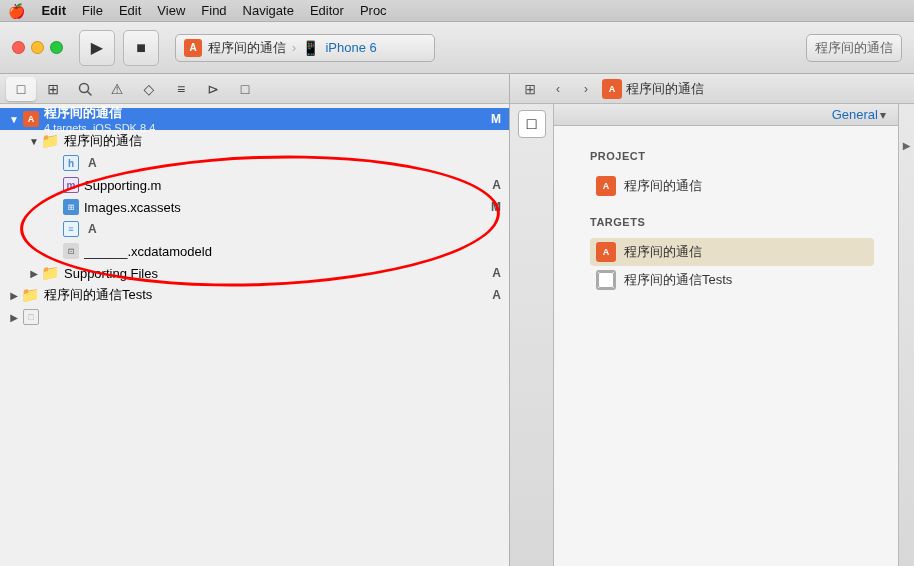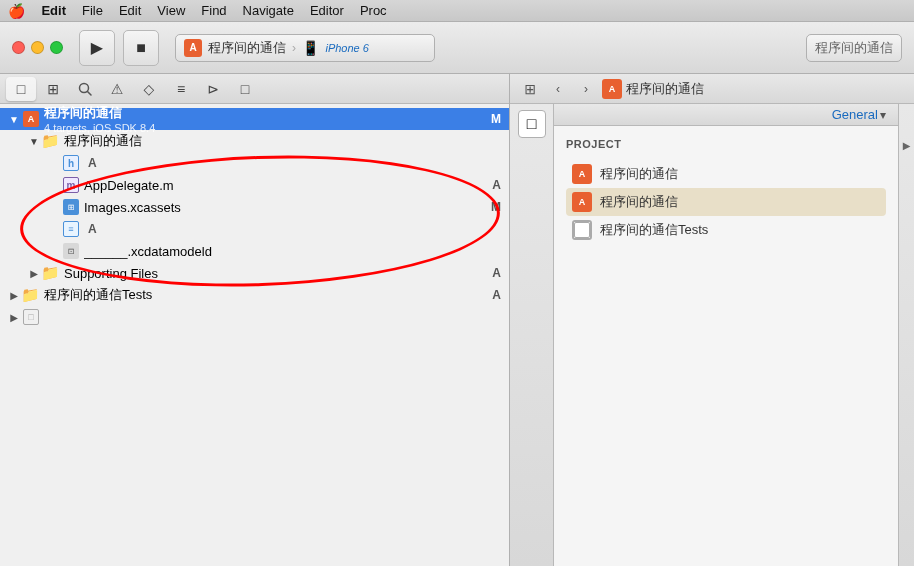--- a/index.html
+++ b/index.html
@@ -103,24 +103,23 @@
       color: #333;
     }
     .scheme-separator {
       color: #aaa;
       font-size: 12px;
     }
     .iphone-icon {
       font-size: 14px;
     }
     .scheme-name {
-      font-size: 11px;
+      font-size: 13px;
       color: #1a6bbf;
       font-weight: 500;
-      font-style: italic;
     }
 
     .toolbar-right {
       margin-left: auto;
       display: flex;
       align-items: center;
       background: linear-gradient(to bottom, #f5f5f5, #e0e0e0);
       border: 1px solid #b0b0b0;
       border-radius: 5px;
       padding: 0 8px;
@@ -276,22 +275,23 @@
     }
     .editor-grid-btn {
       width: 24px; height: 20px;
       display: flex; align-items: center; justify-content: center;
       font-size: 14px; color: #555;
     }
 
     
     .inspector-content {
       flex: 1;
-      padding: 12px;
+      padding: 24px;
       overflow-y: auto;
+      margin-left: 12px;
     }
     .inspector-section-title {
       font-size: 11px;
       font-weight: 700;
       color: #555;
       text-transform: uppercase;
       letter-spacing: 0.5px;
       margin-bottom: 10px;
     }
     .inspector-item {
@@ -425,21 +425,21 @@
           <span style="display:inline-flex;width:16px;height:16px;background:#e8f0ff;border:1px solid #4a90d9;border-radius:2px;align-items:center;justify-content:center;font-size:10px;font-weight:bold;color:#4a90d9;">h</span>
         </div>
         <div class="badge">A</div>
       </div>
 
       <div class="tree-item tree-indent-3">
         <div class="tree-arrow"></div>
         <div class="tree-icon">
           <span style="display:inline-flex;width:16px;height:16px;background:#f0e8ff;border:1px solid #7b5ea7;border-radius:2px;align-items:center;justify-content:center;font-size:10px;font-weight:bold;color:#7b5ea7;">m</span>
         </div>
-        <div class="tree-label">AppDelegate.m</div>
+        <div class="tree-label">Supporting.m</div>
         <div class="badge">A</div>
       </div>
 
       <div class="tree-item tree-indent-3">
         <div class="tree-arrow"></div>
         <div class="tree-icon">
           <span style="display:inline-flex;width:16px;height:16px;background:#4a90d9;border-radius:2px;align-items:center;justify-content:center;font-size:8px;color:white;">⊞</span>
         </div>
         <div class="tree-label">Images.xcassets</div>
         <div class="badge">M</div>
@@ -517,20 +517,21 @@
 
         <div class="inspector-content">
 
           <div class="inspector-section-title">PROJECT</div>
 
           <div class="inspector-item">
             <div class="inspector-item-icon">A</div>
             <span class="inspector-item-label">程序间的通信</span>
           </div>
 
+          <div class="targets-title">TARGETS</div>
 
           <div class="inspector-item selected">
             <div class="inspector-item-icon">A</div>
             <span class="inspector-item-label">程序间的通信</span>
           </div>
 
           <div class="inspector-item">
             <div class="inspector-item-icon test">
               <span style="display:inline-flex;width:16px;height:16px;border:1.5px solid #aaa;border-radius:2px;align-items:center;justify-content:center;"></span>
             </div>

